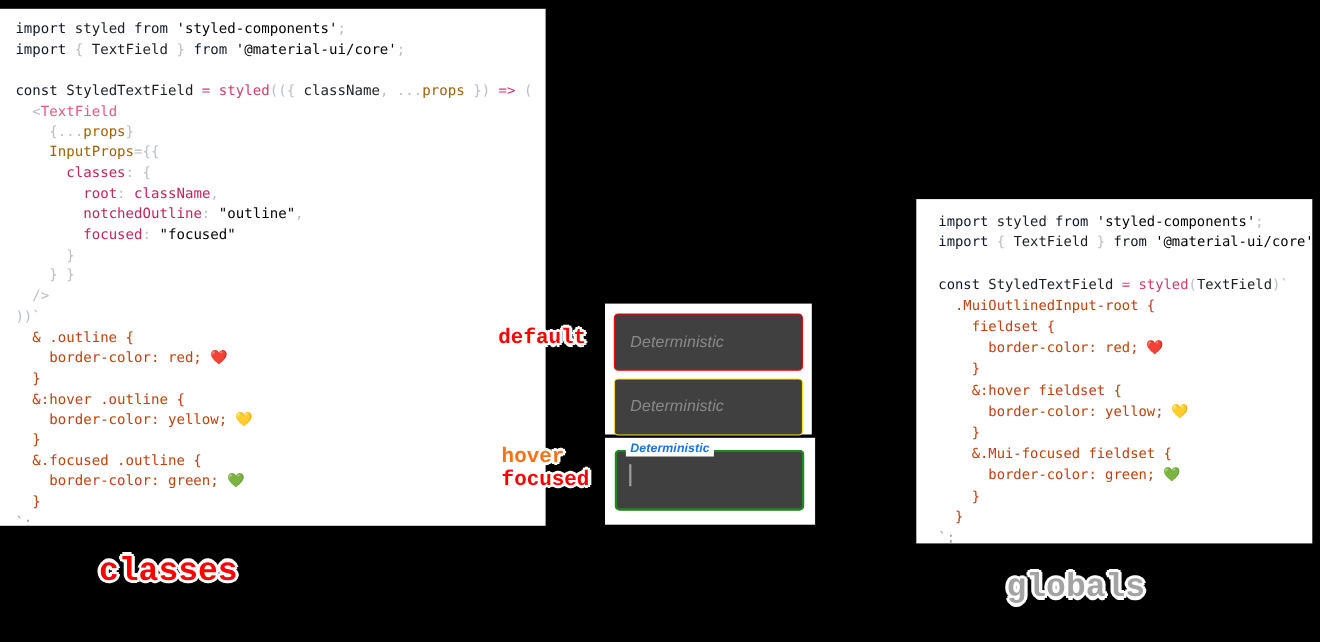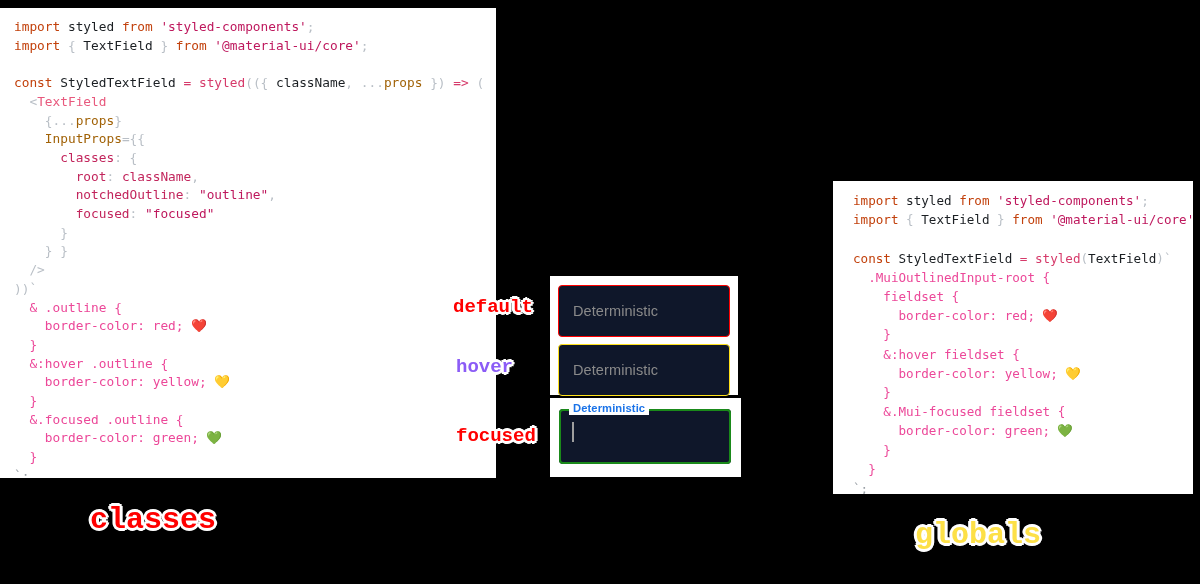--- a/index.html
+++ b/index.html
@@ -43,28 +43,28 @@
     line-height: 18.7px;
     white-space: pre;
     color: #24292e;
   }
   #panel-globals .code {
     font-size: 12.6px;
     line-height: 19.2px;
   }
 
   
-  .t-kw      { color: #c2410c; }   
-  .t-str     { color: #be185d; }   
+  .t-kw      { color: #0f172a; }   
+  .t-str     { color: #000000; }   
   .t-punc    { color: #b9bfc6; }   
   .t-op      { color: #d63a6a; }   
   .t-prop    { color: #c2255c; }   
   .t-tag     { color: #e8597d; }   
   .t-attr    { color: #a16207; }   
-  .t-css     { color: #ec4899; }   
+  .t-css     { color: #c2410c; }   
   .t-dark    { color: #1b1f23; }
   .t-grey    { color: #9aa0a6; }
 
   
   .preview-panel {
     position: absolute;
     background: #ffffff;
     box-sizing: border-box;
   }
   #preview-top {
@@ -77,21 +77,22 @@
     left: 550px;
     top: 398px;
     width: 191px;
     height: 79px;
   }
 
   .tf {
     position: absolute;
     box-sizing: border-box;
     border-radius: 4px;
-    background: #0f172a;
+    background: #404040;
+    font-style: italic;
   }
   .tf-text {
     position: absolute;
     left: 14px;
     top: 50%;
     transform: translateY(-50%);
     font-family: "Liberation Sans", sans-serif;
     font-size: 14.5px;
     color: #8a8a8a;
     letter-spacing: .1px;
@@ -192,19 +193,19 @@
 
   <div class="tf" id="tf-focused">
     <div class="fieldset" style="border-color: rgb(26, 138, 26);"></div>
     <span class="notch" style="color: rgb(26, 115, 232);">Deterministic</span>
     <span class="caret"></span>
   </div>
 </div>
 
 <div class="annot" id="annot-default" style="color: rgb(255, 0, 0);">default</div>
 
-<div class="annot" id="annot-hover" style="color: #8b5cf6;">hover</div>
+<div class="annot" id="annot-hover" style="color: #f97316; margin-top: 48px;">hover</div>
 
 <div class="annot" id="annot-focused" style="color: rgb(255, 0, 0);">focused</div>
 
 <div class="annot" id="annot-classes" style="color: rgb(255, 0, 0);">classes</div>
 
-<div class="annot" id="annot-globals" style="color: #fde047;">globals</div>
+<div class="annot" id="annot-globals" style="color: #a3a3a3;">globals</div>
 
 </body></html>

